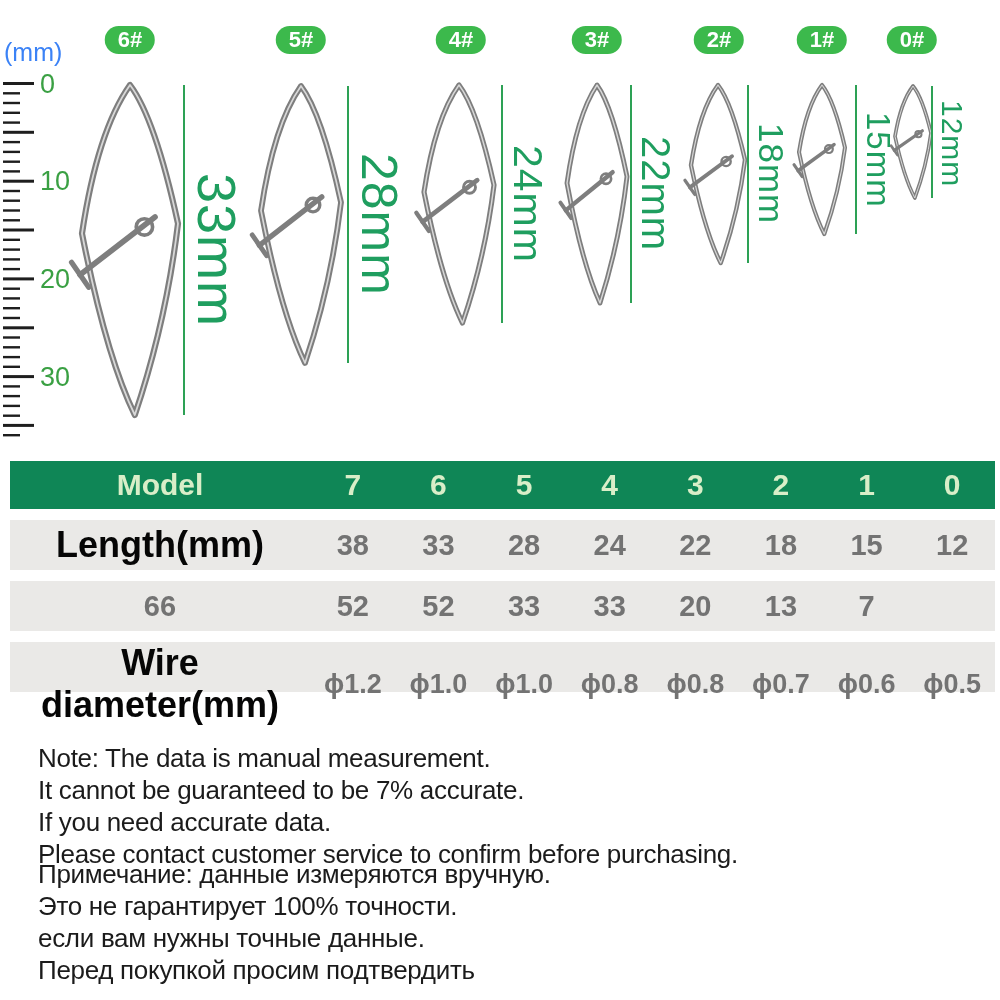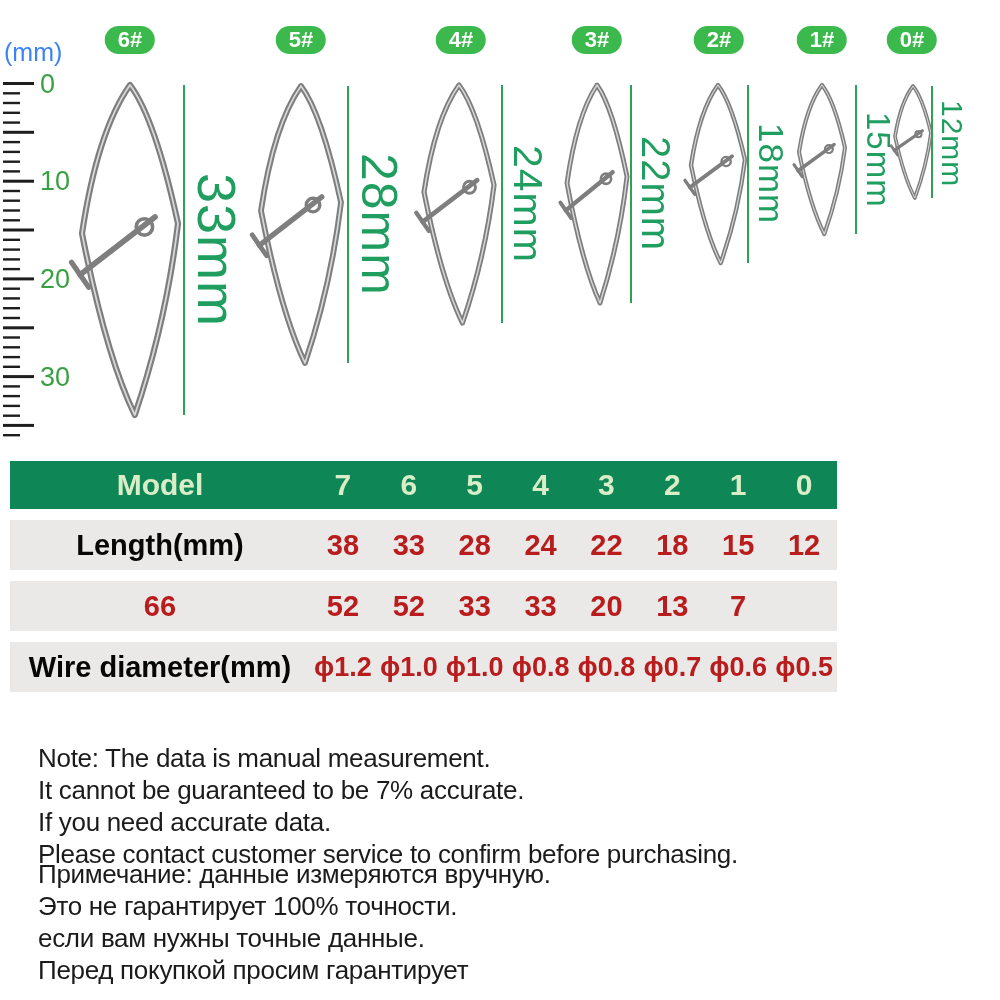--- a/index.html
+++ b/index.html
@@ -18,28 +18,28 @@
   .badge{
     position:absolute;top:26px;transform:translateX(-50%);
     background:#3cb94c;color:#ffffff;font-weight:700;font-size:22px;
     height:28px;line-height:28px;padding:0 13px;border-radius:14px;white-space:nowrap;
   }
   .mlabel{
     position:absolute;writing-mode:vertical-rl;text-orientation:mixed;
     color:#1f9e5f;display:flex;justify-content:center;letter-spacing:1px;line-height:1.05;
   }
   
-  .spec-table{position:absolute;left:10px;top:461px;width:827px;}
+  .spec-table{position:absolute;left:10px;top:461px;width:985px;}
   .t-row{
     display:grid;grid-template-columns:300px repeat(8,1fr);align-items:center;
     background:#eae9e7;height:50px;margin-bottom:11px;
   }
   .t-row.t-head{background:#0f8656;height:48px;}
-  .t-label{text-align:center;font-weight:700;font-size:29px;color:#060606;}
-  .t-cell{text-align:center;font-weight:700;font-size:29px;color:#b91c1c;}
+  .t-label{text-align:center;font-weight:700;font-size:36px;color:#060606;}
+  .t-cell{text-align:center;font-weight:700;font-size:29px;color:#737373;}
   .t-head .t-label,.t-head .t-cell{color:#d9eec8;font-size:30px;font-weight:700;}
   .t-wire .t-cell{font-size:27px;}
   
   .notes{position:absolute;left:38px;color:#1b1b1b;font-size:26px;line-height:32px;letter-spacing:-0.3px;}
   .notes-en{top:702px;margin-top:40px;}
   .notes-ru{top:858px;}
 </style>
 </head>
 <body>
 
@@ -213,16 +213,16 @@
   <div class="notes notes-en">
     <div class="note-line">Note: The data is manual measurement.</div>
     <div class="note-line">It cannot be guaranteed to be 7% accurate.</div>
     <div class="note-line">If you need accurate data.</div>
     <div class="note-line">Please contact customer service to confirm before purchasing.</div>
   </div>
   <div class="notes notes-ru">
     <div class="note-line">Примечание: данные измеряются вручную.</div>
     <div class="note-line">Это не гарантирует 100% точности.</div>
     <div class="note-line">если вам нужны точные данные.</div>
-    <div class="note-line">Перед покупкой просим гарантирует</div>
+    <div class="note-line">Перед покупкой просим подтвердить</div>
   </div>
 
 </div>
 
 </body></html>

